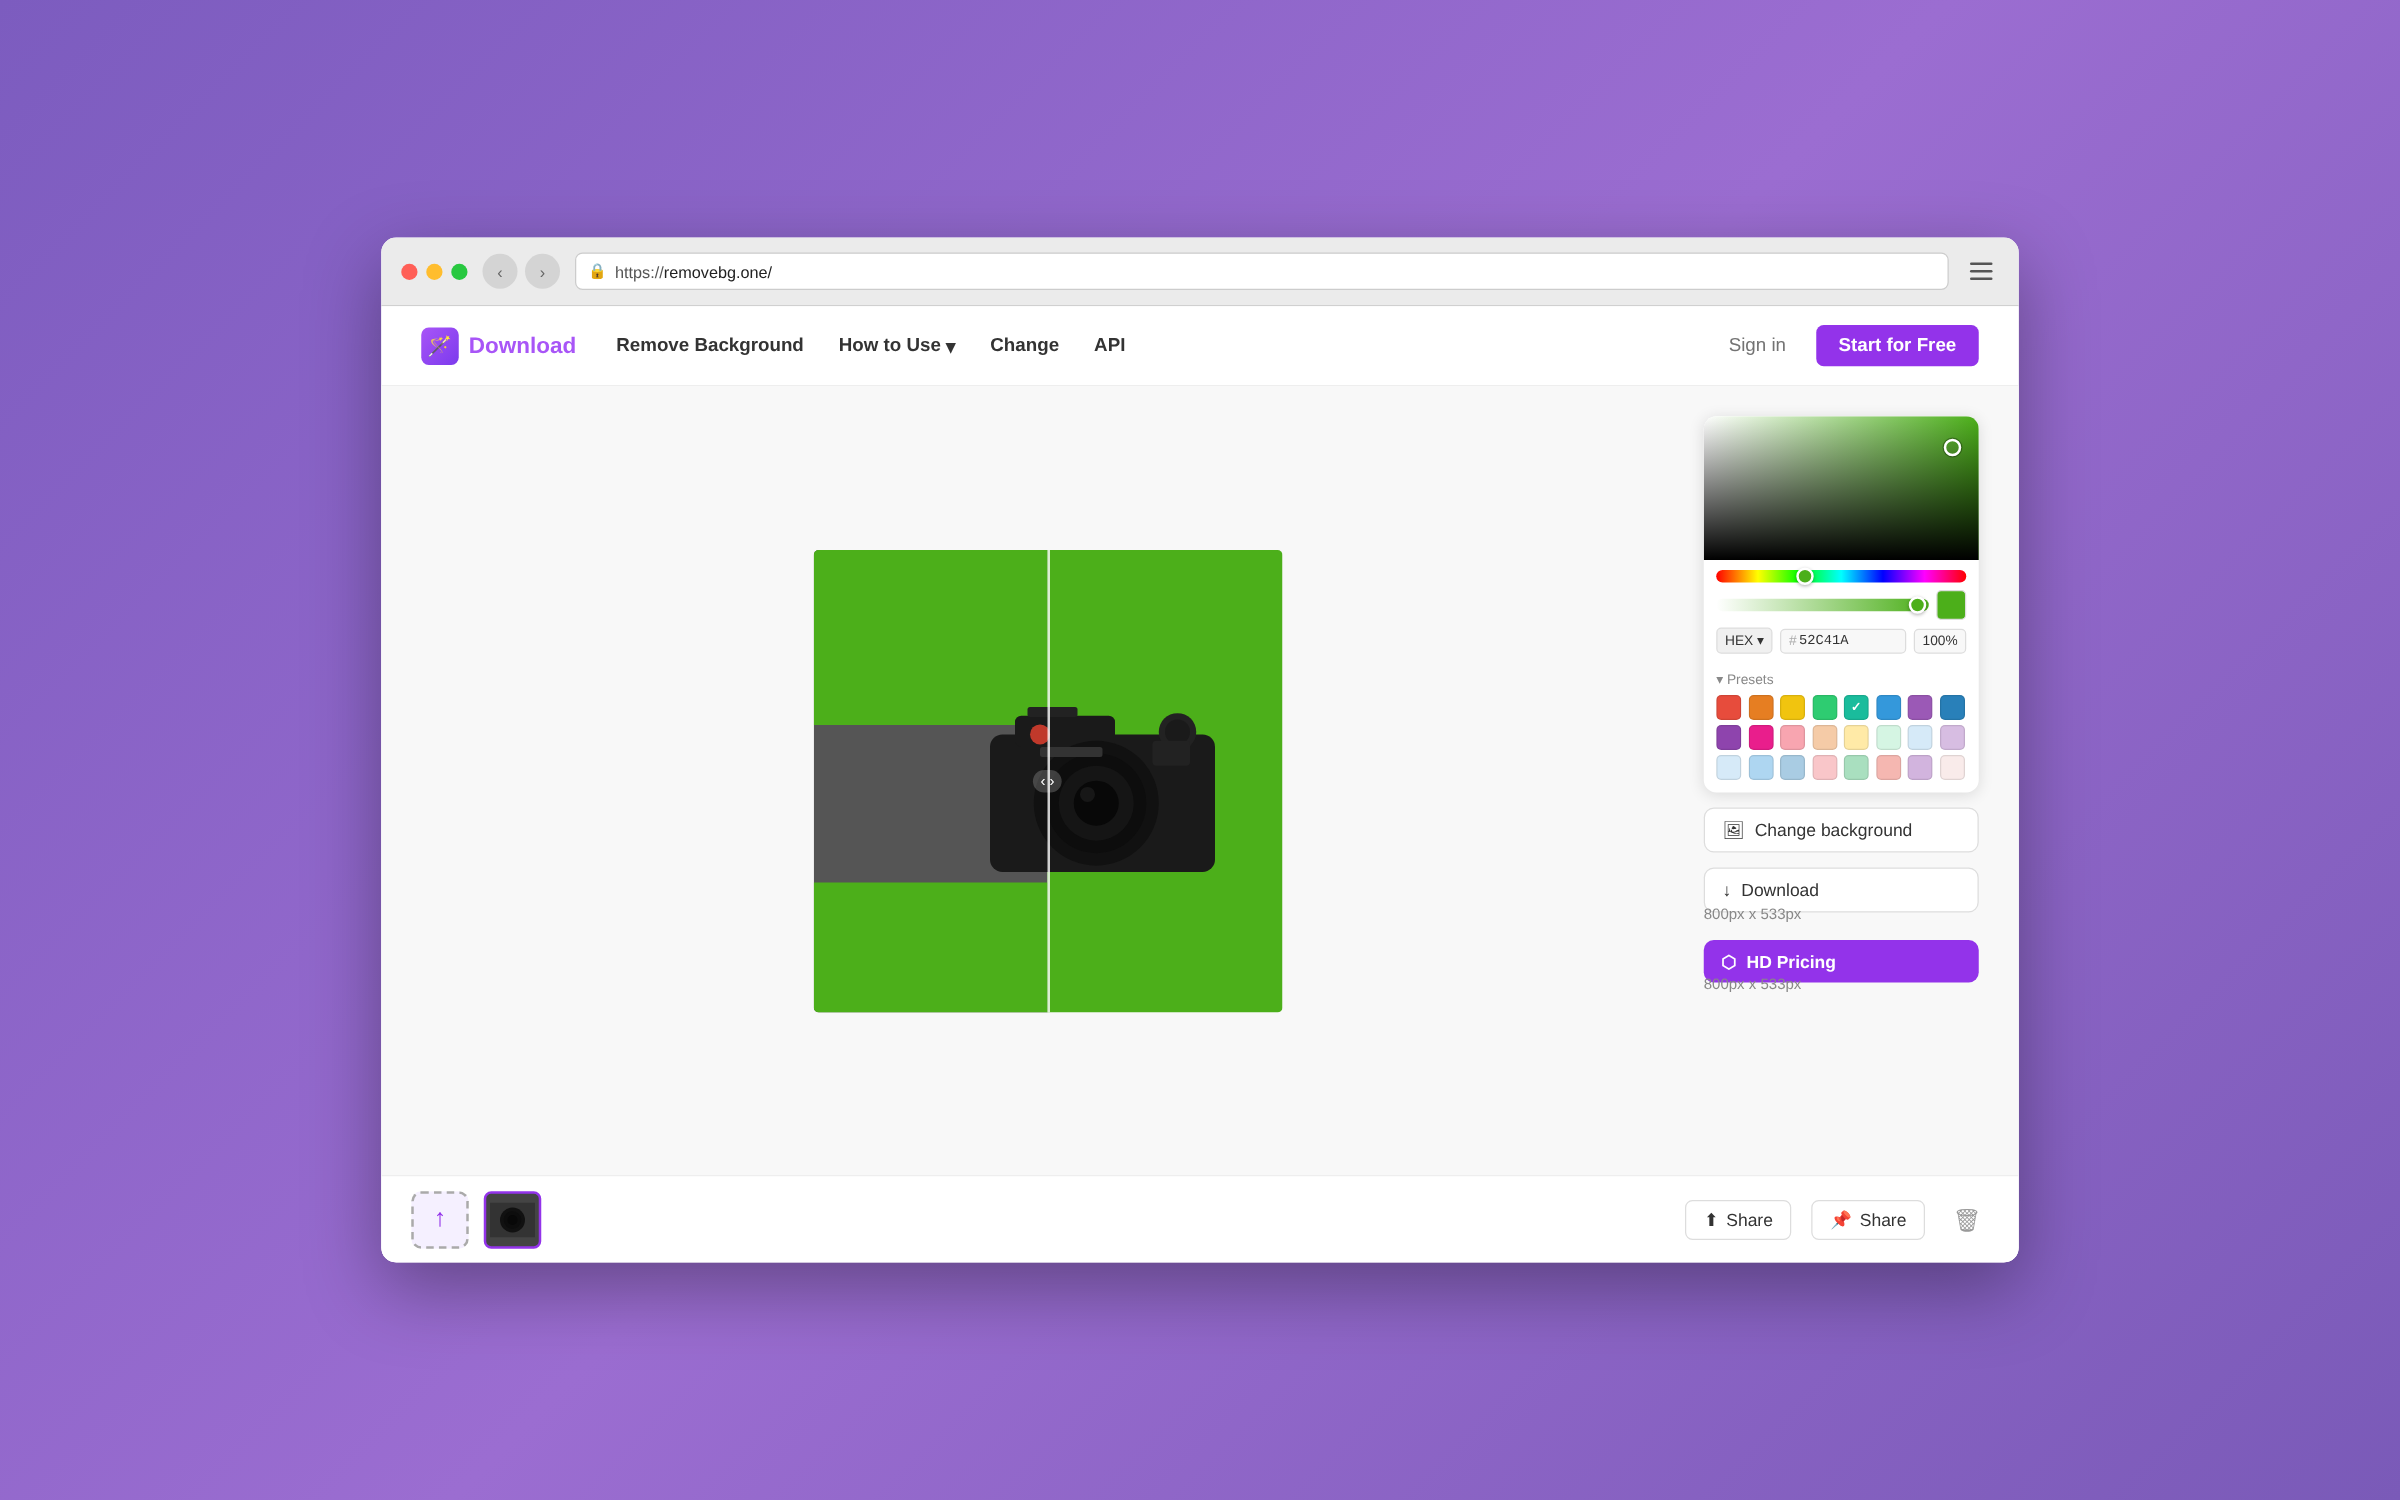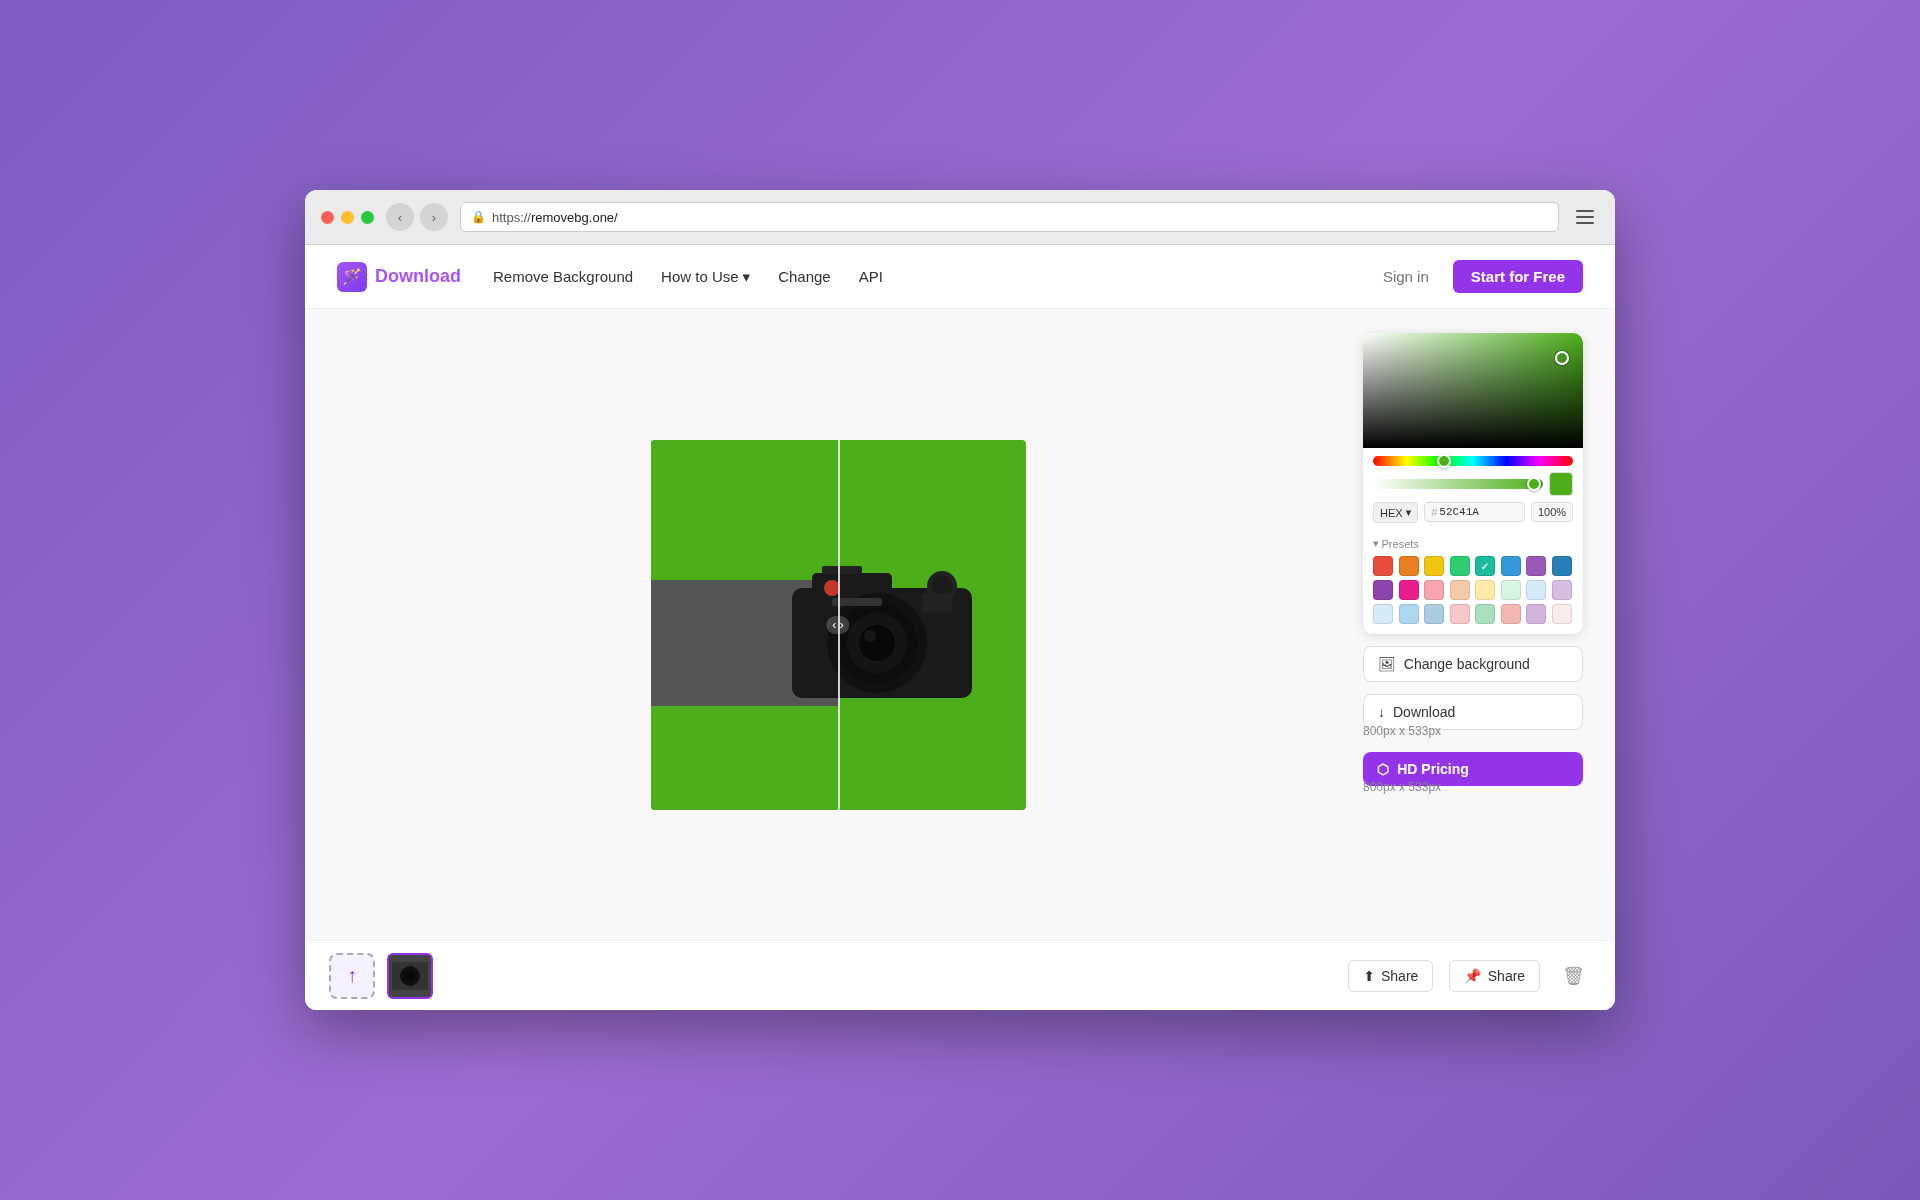--- a/index.html
+++ b/index.html
@@ -144,20 +144,21 @@
     .logo-text {
       font-size: 18px;
       font-weight: 700;
       color: #a855f7;
     }
     .nav-links {
       display: flex;
       align-items: center;
       gap: 28px;
       flex: 1;
+      font-weight: bold;
     }
     .nav-link {
       font-size: 15px;
       color: #333;
       cursor: pointer;
       text-decoration: none;
       display: flex;
       align-items: center;
       gap: 4px;
     }
@@ -360,21 +361,21 @@
     .color-swatch-large {
       width: 24px;
       height: 24px;
       border-radius: 4px;
       background: #4caf1a;
       border: 1px solid #ddd;
       flex-shrink: 0;
     }
     .hex-row {
       display: flex;
-      align-items: flex-start;
+      align-items: center;
       gap: 6px;
     }
     .hex-select {
       background: #f0f0f0;
       border: 1px solid #ddd;
       border-radius: 4px;
       padding: 3px 6px;
       font-size: 11px;
       color: #333;
       cursor: pointer;

